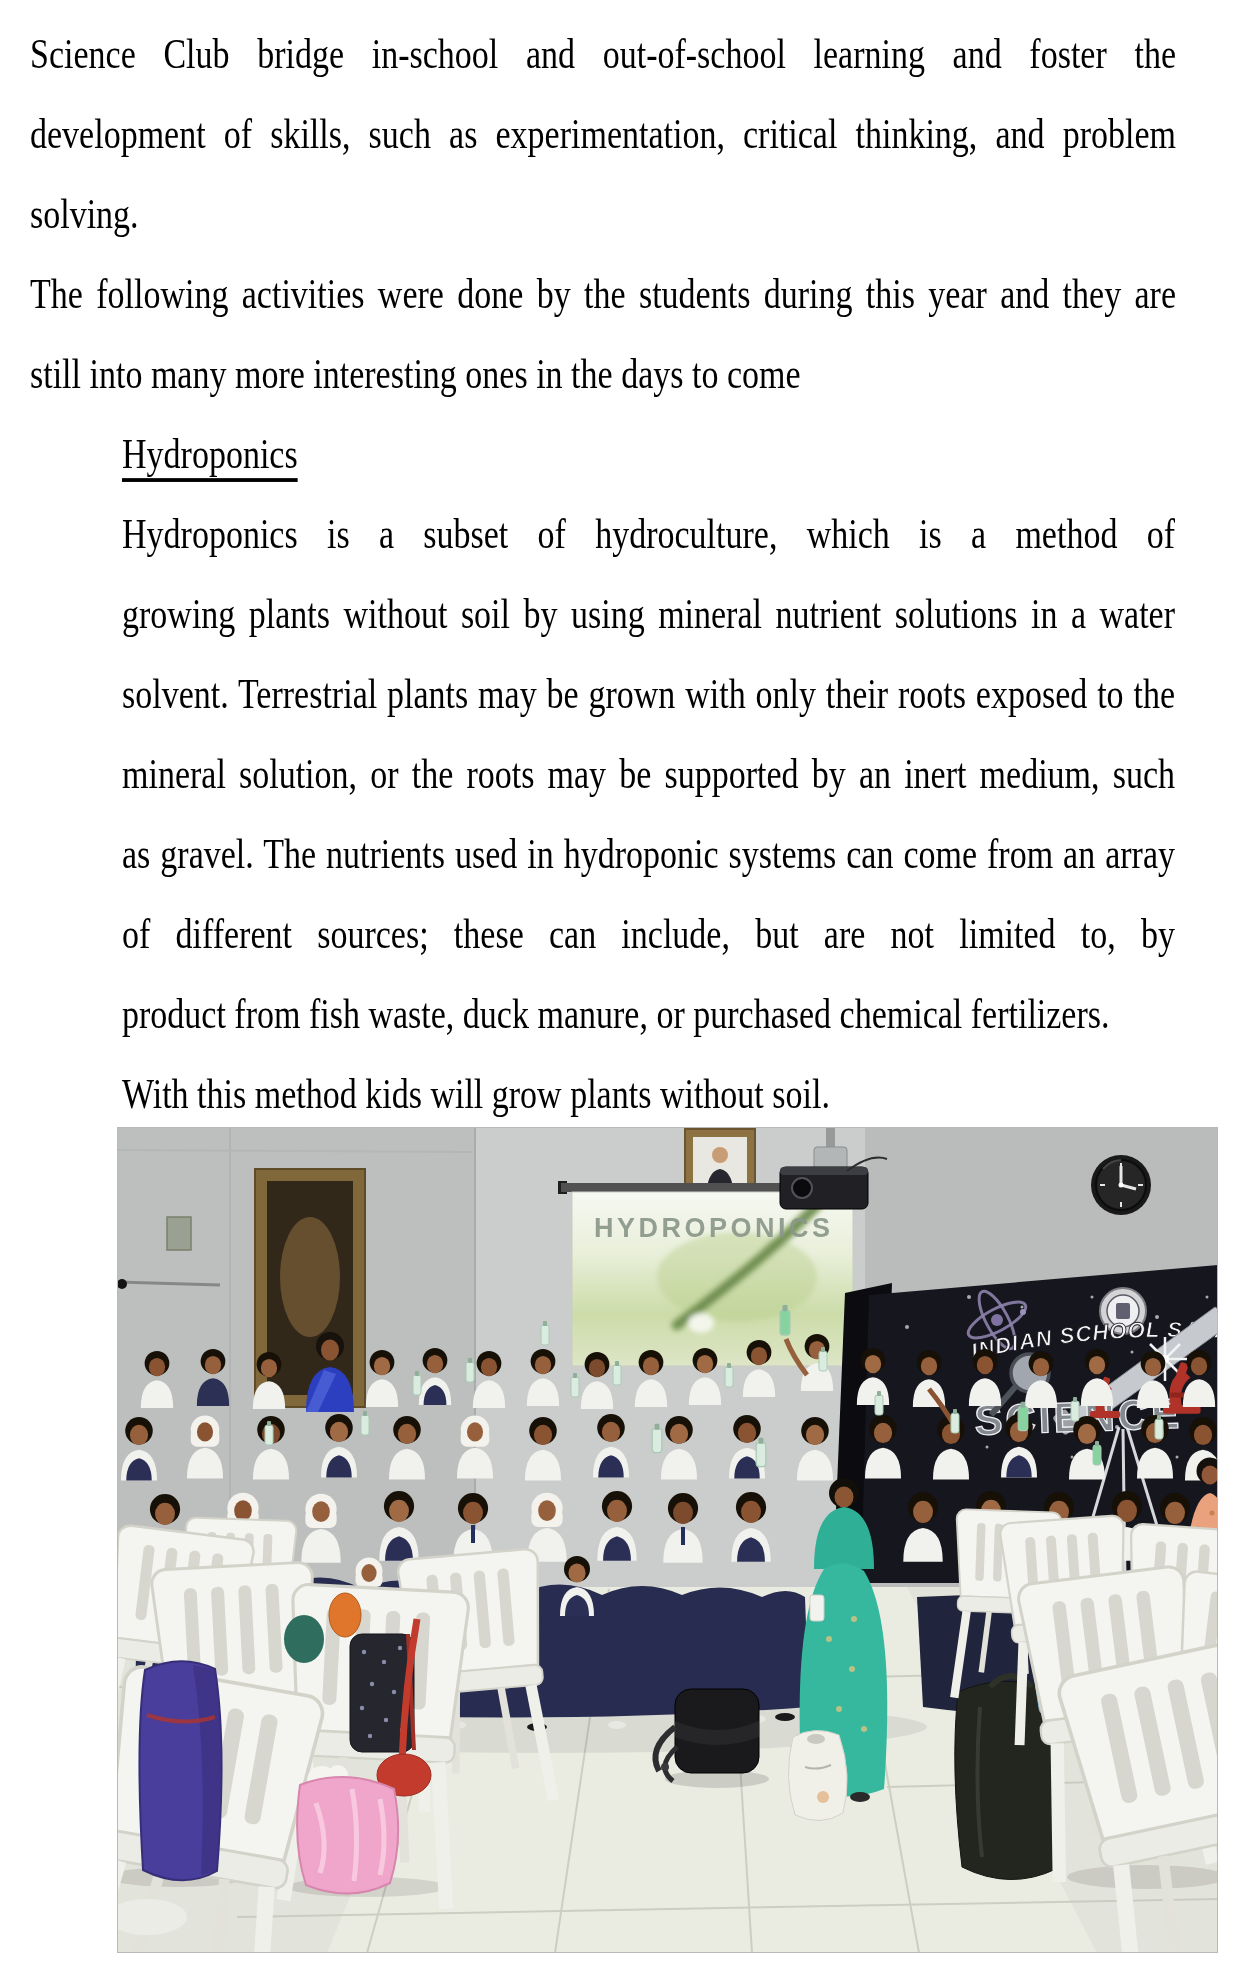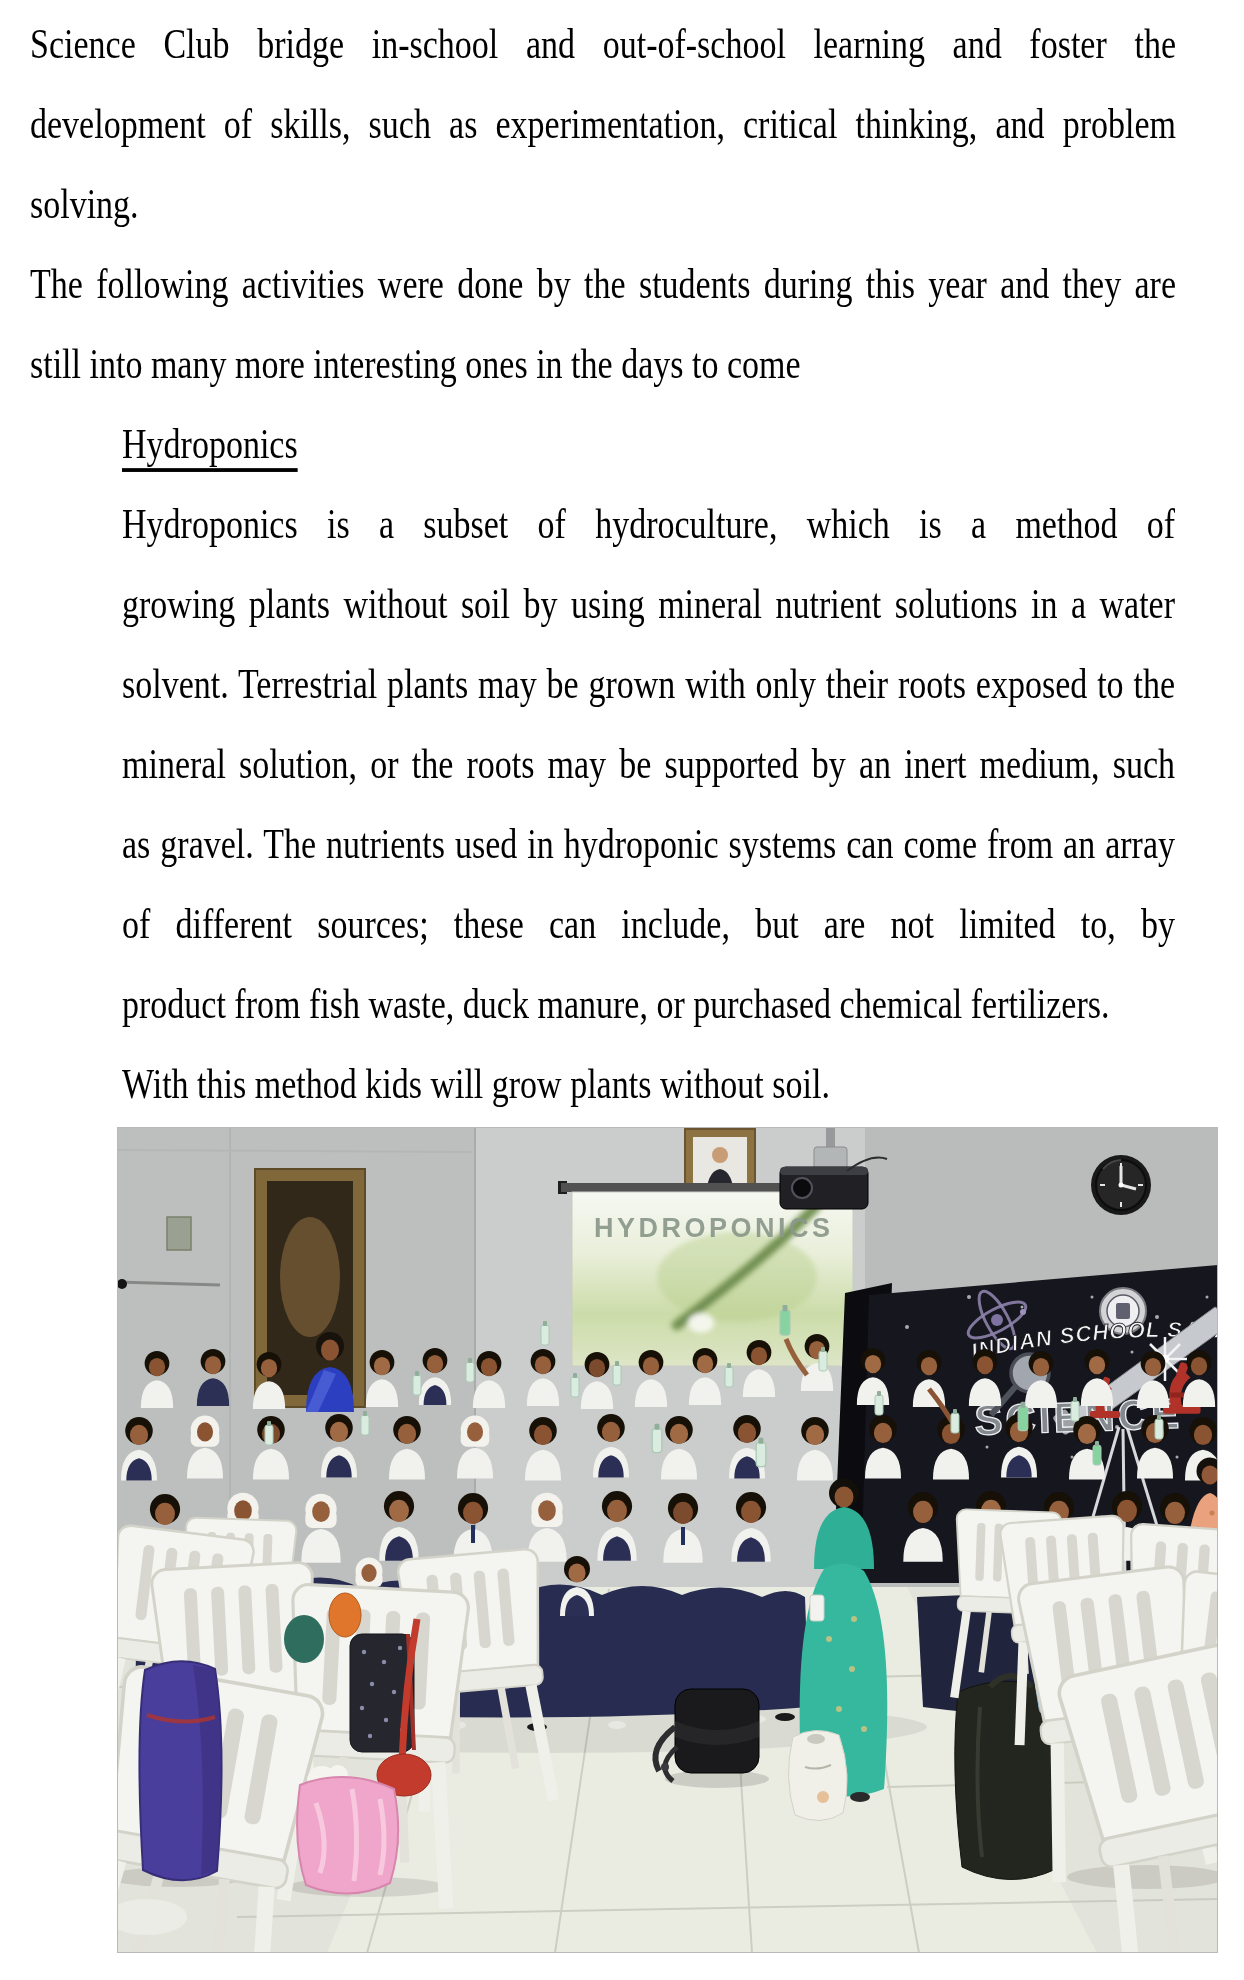--- a/index.html
+++ b/index.html
@@ -1,20 +1,20 @@
 <!DOCTYPE html>
 <html><head>
 <meta charset="utf-8">
 <style>
   html,body{margin:0;padding:0;background:#ffffff;}
   .page{
     position:relative;width:1244px;height:1980px;background:#fff;overflow:hidden;
     font-family:"Liberation Serif","DejaVu Serif",serif;color:#000;
   }
-  .textblock{position:absolute;top:4px;left:0;width:1244px;}
+  .textblock{position:absolute;top:14px;left:0;width:1244px;}
   .line{
     position:relative;height:80px;line-height:80px;font-size:34px;
     overflow:hidden;transform:scaleY(1.27);
   }
   .l-main{margin-left:30px;width:1146px;}
   .l-ind{margin-left:122px;width:1053px;}
   .just{text-align:justify;}
   .just::after{content:"";display:inline-block;width:100%;height:0;}
   .heading .hlabel{
     text-decoration:underline;text-decoration-thickness:3px;text-underline-offset:8px;

